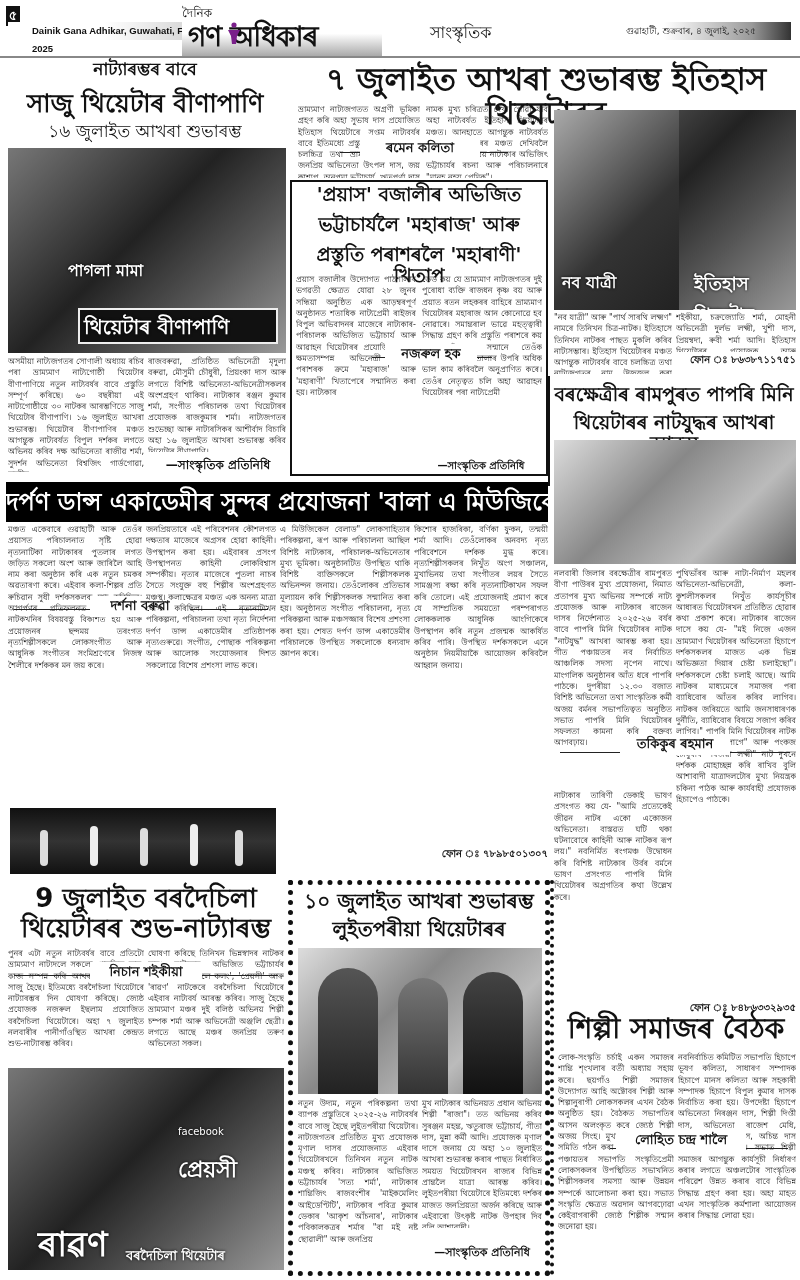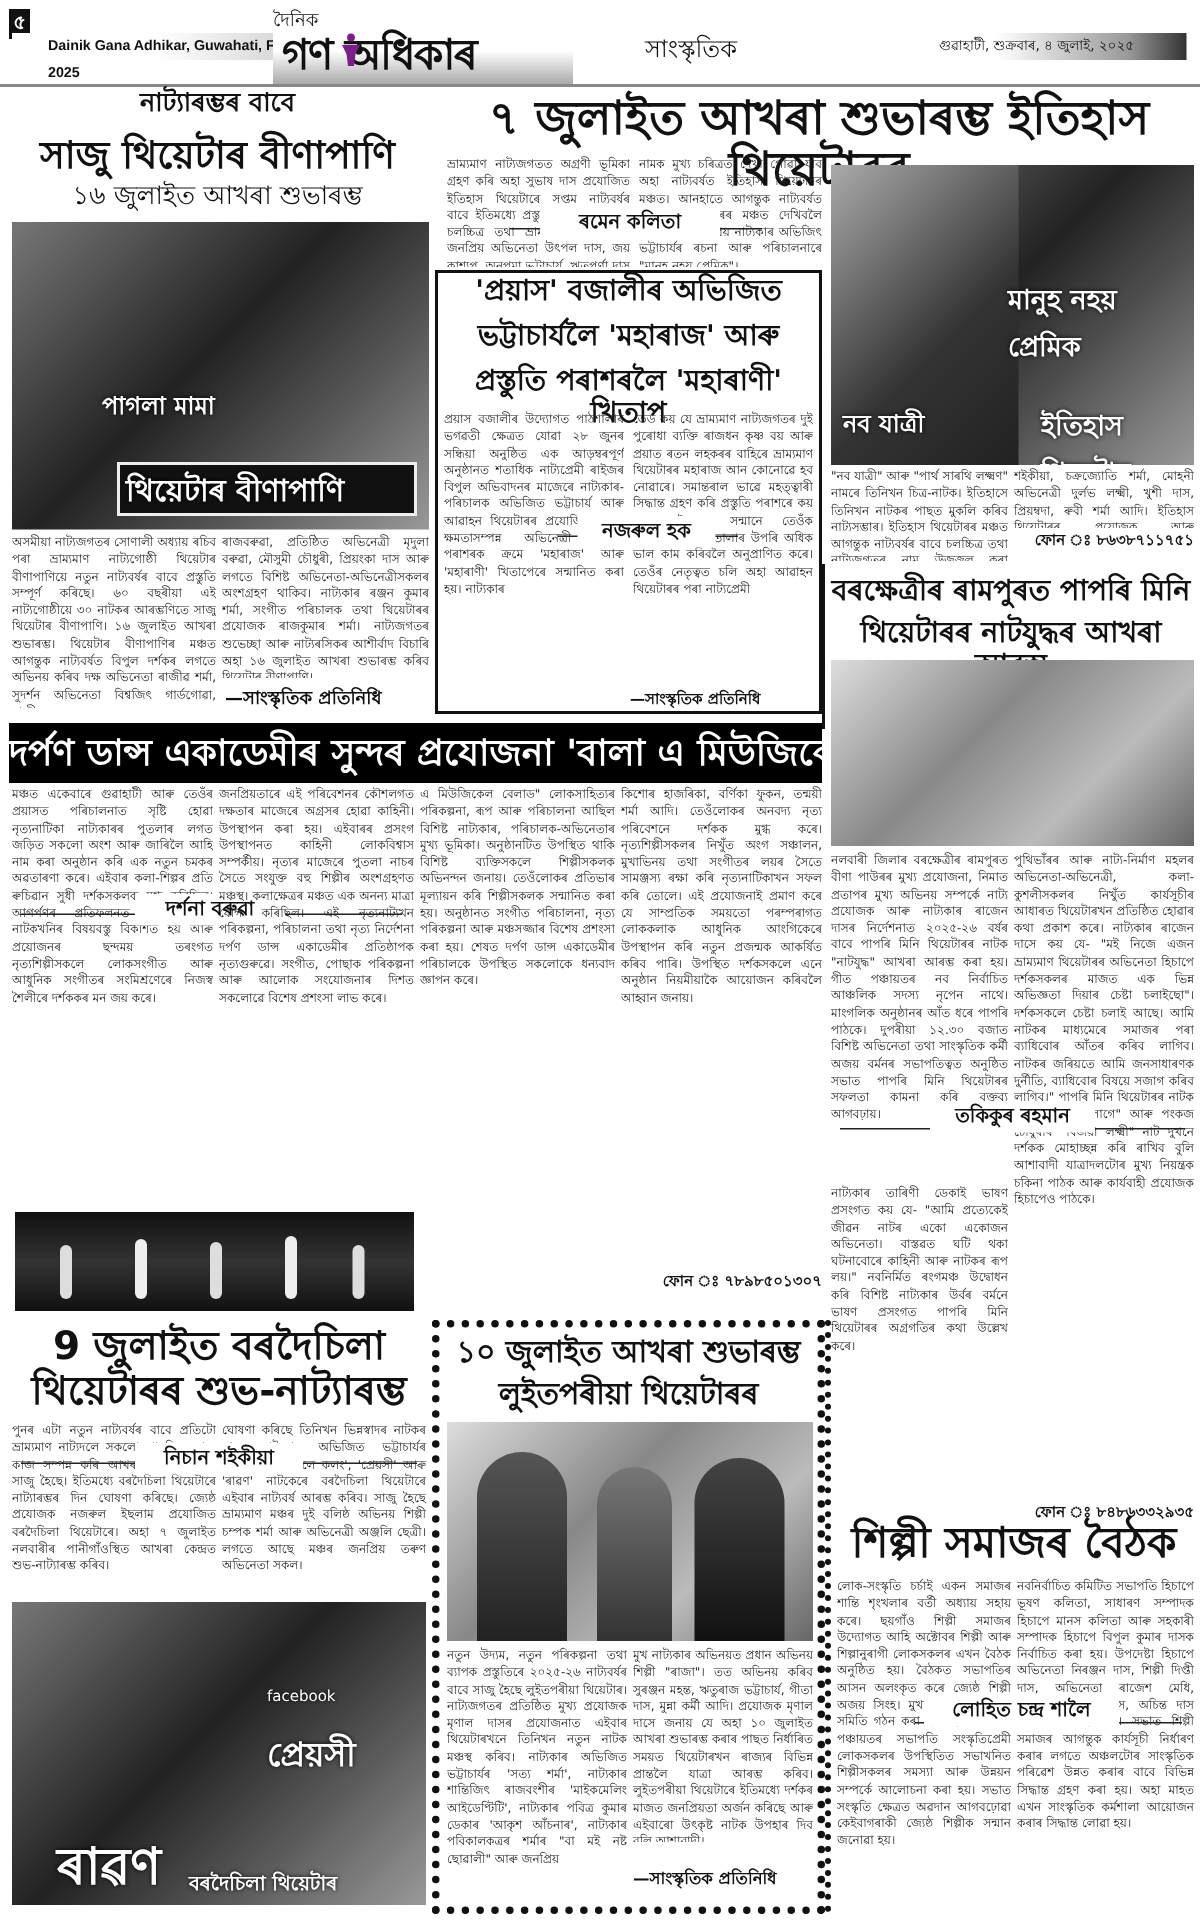--- a/index.html
+++ b/index.html
@@ -17,21 +17,21 @@
 .mast-right{left:596px;top:22px;width:195px;height:18px;background:linear-gradient(90deg,#fff 0%,#fff 35%,#999 80%,#333 100%);font-size:9px;line-height:18px;padding-left:30px}
 .rule{left:0;top:56px;width:800px;height:2px;background:#888}
 .hl{font-weight:bold;text-align:center;line-height:1.1;color:#111;font-family:"DejaVu Sans",sans-serif}
 .photo{background:linear-gradient(135deg,#777,#222 45%,#555 70%,#999);overflow:hidden}
 .photo.light{background:linear-gradient(135deg,#ddd,#888 40%,#bbb 70%,#666)}
 .photo.dark{background:linear-gradient(180deg,#111,#333 50%,#111)}
 .body{font-size:8px;line-height:11.3px;color:#222;text-align:justify;overflow:hidden;font-family:"DejaVu Sans",sans-serif}
 .byline{font-size:13px;font-weight:bold;text-align:center;background:#fff;padding:0 6px}
 .byline-rule{height:1px;background:#222}
 .phone{font-size:10px;font-weight:bold;text-align:right}
-.sign{font-size:12px;font-weight:bold;text-align:left}
+.sign{font-size:12px;font-weight:bold;text-align:center}
 .boxed{border:2px solid #111}
 .dotted{border:5px dotted #111}
 .banner{background:#000;color:#fff;font-size:24px;line-height:40px;white-space:nowrap;overflow:hidden;text-align:center;font-weight:bold}
 .cap{color:#fff;font-weight:bold;text-shadow:0 0 3px #000}
 </style>
 </head>
 <body>
 
 <div class="abs mast">
   <div class="abs pgno">৫</div>
@@ -60,21 +60,20 @@
 <div class="abs body" style="left:148px;top:356px;width:138px;height:96px">ৰাজবৰুৱা, প্ৰতিষ্ঠিত অভিনেত্ৰী মৃদুলা বৰুৱা, মৌসুমী চৌধুৰী, প্ৰিয়ংকা দাস আৰু লগতে বিশিষ্ট অভিনেতা-অভিনেত্ৰীসকলৰ অংশগ্ৰহণ থাকিব। নাট্যকাৰ ৰঞ্জন কুমাৰ শৰ্মা, সংগীত পৰিচালক তথা থিয়েটাৰৰ প্ৰযোজক ৰাজকুমাৰ শৰ্মা। নাট্যজগতৰ শুভেচ্ছা আৰু নাট্যৰসিকৰ আশীৰ্বাদ বিচাৰি অহা ১৬ জুলাইত আখৰা শুভাৰম্ভ কৰিব থিয়েটাৰ বীণাপাণি।</div>
 <div class="abs sign" style="left:150px;top:456px;width:136px">—সাংস্কৃতিক প্ৰতিনিধি</div>
 
 <div class="abs hl" style="left:296px;top:62px;width:500px;font-size:31px">৭ জুলাইত আখৰা শুভাৰম্ভ ইতিহাস থিয়েটাৰৰ</div>
 <div class="abs body" style="left:298px;top:104px;width:122px;height:74px">ভ্ৰাম্যমাণ নাট্যজগতত অগ্ৰণী ভূমিকা গ্ৰহণ কৰি অহা সুভাষ দাস প্ৰযোজিত ইতিহাস থিয়েটাৰে সপ্তম নাট্যবৰ্ষৰ বাবে ইতিমধ্যে প্ৰস্তুতি সম্পূৰ্ণ কৰিছে। চলচ্চিত্ৰ তথা ভ্ৰাম্যমাণ নাট্যজগতৰ জনপ্ৰিয় অভিনেতা উৎপল দাস, জয় কাশ্যপ, অনুপমা ভট্টাচাৰ্য, ঋতুপৰ্ণা দাস আদিৰ লগতে বহুকেইজন শিল্পী এইবাৰৰ নাট্যবৰ্ষত মঞ্চত দেখা যাব।</div>
 <div class="abs body" style="left:426px;top:104px;width:122px;height:74px">নামক মুখ্য চৰিত্ৰত দেখা পোৱা যাব অহা নাট্যবৰ্ষত ইতিহাস থিয়েটাৰৰ মঞ্চত। আনহাতে আগন্তুক নাট্যবৰ্ষত ইতিহাস থিয়েটাৰৰ মঞ্চত দেখিবলৈ পোৱা যাব জনপ্ৰিয় নাট্যকাৰ অভিজিৎ ভট্টাচাৰ্যৰ ৰচনা আৰু পৰিচালনাৰে "মানুহ নহয় প্ৰেমিক"।</div>
 <div class="abs byline-rule" style="left:340px;top:152px;width:168px"></div>
 <div class="abs byline" style="left:360px;top:138px;width:120px">ৰমেন কলিতা</div>
 <div class="abs photo" style="left:554px;top:110px;width:242px;height:200px">
   <div class="abs" style="left:0;top:0;width:125px;height:200px;background:linear-gradient(135deg,#aaa,#333 60%,#222)"></div>
-  <div class="abs cap" style="left:118px;top:76px;font-size:18px">মানুহ নহয় প্ৰেমিক</div>
   <div class="abs cap" style="left:8px;top:160px;font-size:16px">নব যাত্ৰী</div>
   <div class="abs cap" style="left:140px;top:160px;font-size:18px">ইতিহাস থিয়েটাৰ</div>
 </div>
 <div class="abs body" style="left:554px;top:312px;width:118px;height:62px">"নব যাত্ৰী" আৰু "পাৰ্থ সাৰথি লক্ষ্মণ" নামৰে তিনিখন চিত্ৰ-নাটক। ইতিহাসে তিনিখন নাটকৰ পাছত মুকলি কৰিব নাট্যসম্ভাৰ। ইতিহাস থিয়েটাৰৰ মঞ্চত আগন্তুক নাট্যবৰ্ষৰ বাবে চলচ্চিত্ৰ তথা নাট্যজগতৰ নাম উজ্জ্বল কৰা অভিনেতা-অভিনেত্ৰীৰ লগতে সুদক্ষ অভিনেতা বিপুল দাস, মুন বৰা, প্ৰনব শৰ্মা, অমৰেন্দ্ৰ অলেমান, মিনন শইকীয়া, দীপাংকৰ তালুকদাৰ, মানস</div>
 <div class="abs body" style="left:676px;top:312px;width:120px;height:40px">শইকীয়া, চক্ৰজ্যোতি শৰ্মা, মোহনী অভিনেত্ৰী দুৰ্লভ লক্ষ্মী, খুশী দাস, প্ৰিয়ম্বদা, ৰুবী শৰ্মা আদি। ইতিহাস থিয়েটাৰৰ প্ৰযোজক আৰু কলাকুশলীসকলে অহা ৭ জুলাইত ২০২৫-২৬ বৰ্ষৰ বাবে আখৰা শুভাৰম্ভ কৰিব ইতিহাস থিয়েটাৰে।</div>
 <div class="abs phone" style="left:676px;top:352px;width:120px">ফোন ঃ ৮৬৩৮৭১১৭৫১</div>
 
 <div class="abs boxed" style="left:290px;top:180px;width:258px;height:296px"></div>
 <div class="abs hl" style="left:294px;top:184px;width:250px;font-size:19px">'প্ৰয়াস' বজালীৰ অভিজিত</div>
 <div class="abs hl" style="left:294px;top:214px;width:250px;font-size:19px">ভট্টাচাৰ্যলৈ 'মহাৰাজ' আৰু</div>

